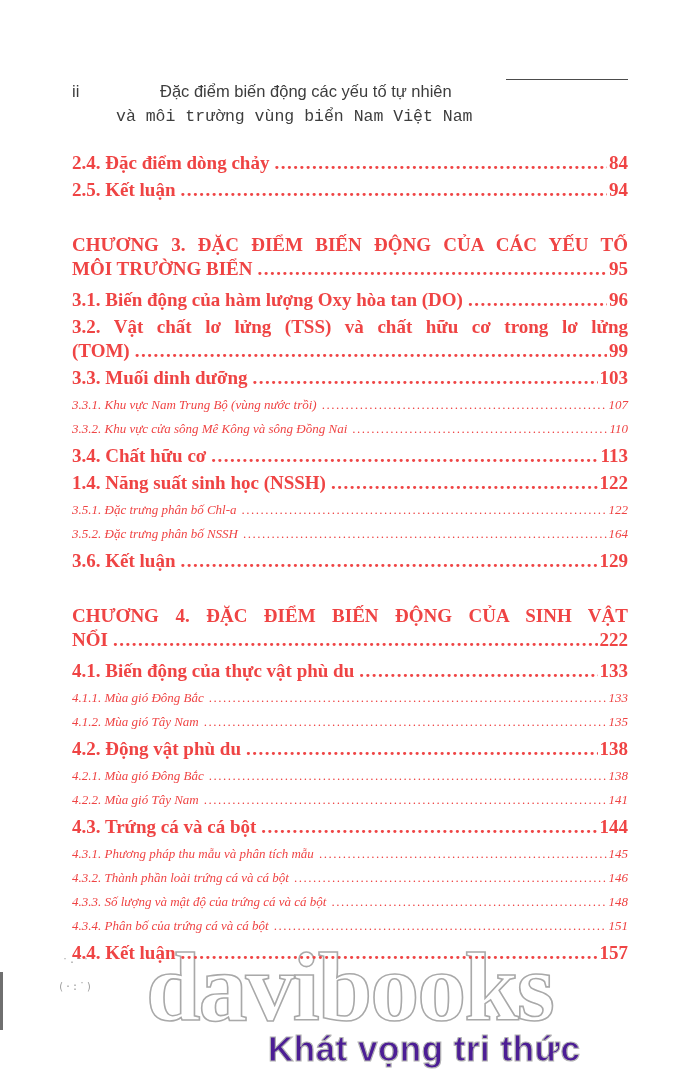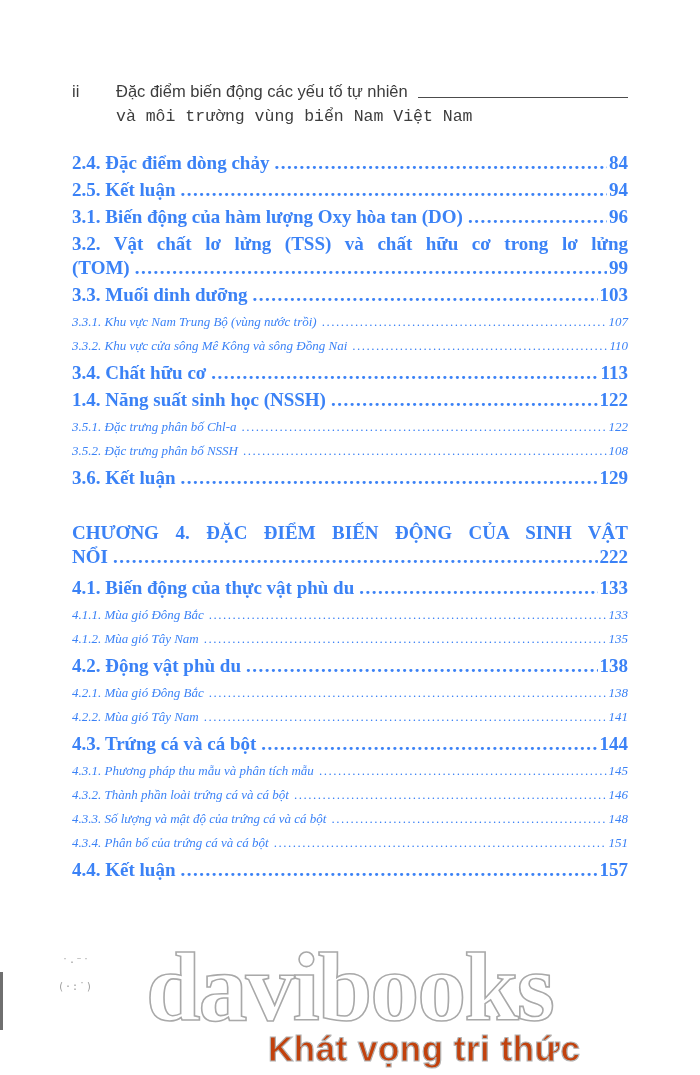--- a/index.html
+++ b/index.html
@@ -21,21 +21,21 @@
     color:#ffffff;
     text-align:center;
     -webkit-text-stroke:1.6px #a9a9a9;
   }
   .wm-slogan{
     position:absolute;left:268px;top:1031px;
     font-family:"Liberation Sans", sans-serif;
     font-weight:bold;
     font-size:35px;line-height:1;
     letter-spacing:0.5px;
-    color:#c2410c;
+    color:#4c1d95;
     -webkit-text-stroke:1.2px #b3b3b3;
   }
   
   .artifact-edge{
     position:absolute;left:0;top:972px;width:3px;height:58px;
     background:#6f6f6f;z-index:3;
   }
   .artifact-scribble{
     position:absolute;z-index:3;color:#9c9c9c;
     font-size:10px;line-height:10px;letter-spacing:1px;
@@ -43,29 +43,29 @@
   }
   .artifact-a{left:62px;top:958px;}
   .artifact-b{left:58px;top:982px;}
   
   .content{position:absolute;inset:0;z-index:2;padding:0 72px;}
   header{
     margin-top:82px;
     font-family:"Liberation Sans", sans-serif;
     font-size:16.5px;color:#3d3d3d;
   }
-  .hrow1{display:flex;align-items:flex-end;}
+  .hrow1{display:flex;align-items:flex-start;gap:44px;}
   .folio{width:44px;flex:0 0 auto;}
   .hline{
     flex:1;border-bottom:1.6px solid #4c4c4c;
     margin-left:10px;transform:translateY(-3px);
   }
   .hrow2{padding-left:44px;margin-top:6px;font-family:Liberation Mono, monospace;}
   
-  #toc{margin-top:25px;font-size:19px;color:#3b82f6;}
+  #toc{margin-top:25px;font-size:19px;color:#ef4444;}
   .toc-entry{margin:0;}
   .row{display:flex;align-items:baseline;line-height:24px;}
   .line1{
     text-align:justify;text-align-last:justify;
     line-height:24px;
   }
   .entry-bold{font-weight:bold;margin-top:3px;margin-bottom:3px;}
   .entry-italic{font-style:italic;font-size:13px;}
   .entry-chapter{font-weight:bold;margin-top:31px;margin-bottom:7px;}
   .dots{
@@ -110,20 +110,28 @@
             <span class="pagenum">84</span>
           </div>
         </div>
         <div class="toc-entry entry-bold">
           <div class="row">
             <span class="etext">2.5. Kết luận</span>
             <span class="dots"></span>
             <span class="pagenum">94</span>
           </div>
         </div>
+        <div class="toc-entry entry-chapter">
+          <div class="line1">CHƯƠNG 3. ĐẶC ĐIỂM BIẾN ĐỘNG CỦA CÁC YẾU TỐ</div>
+          <div class="row">
+            <span class="etext">MÔI TRƯỜNG BIỂN</span>
+            <span class="dots"></span>
+            <span class="pagenum">95</span>
+          </div>
+        </div>
         <div class="toc-entry entry-bold">
           <div class="row">
             <span class="etext">3.1. Biến động của hàm lượng Oxy hòa tan (DO)</span>
             <span class="dots"></span>
             <span class="pagenum">96</span>
           </div>
         </div>
         <div class="toc-entry entry-bold">
           <div class="line1">3.2. Vật chất lơ lửng (TSS) và chất hữu cơ trong lơ lửng</div>
           <div class="row">
@@ -171,21 +179,21 @@
           <div class="row">
             <span class="etext">3.5.1. Đặc trưng phân bố Chl-a</span>
             <span class="dots"></span>
             <span class="pagenum">122</span>
           </div>
         </div>
         <div class="toc-entry entry-italic">
           <div class="row">
             <span class="etext">3.5.2. Đặc trưng phân bố NSSH</span>
             <span class="dots"></span>
-            <span class="pagenum">108</span>
+            <span class="pagenum">164</span>
           </div>
         </div>
         <div class="toc-entry entry-bold">
           <div class="row">
             <span class="etext">3.6. Kết luận</span>
             <span class="dots"></span>
             <span class="pagenum">129</span>
           </div>
         </div>
         <div class="toc-entry entry-chapter">

